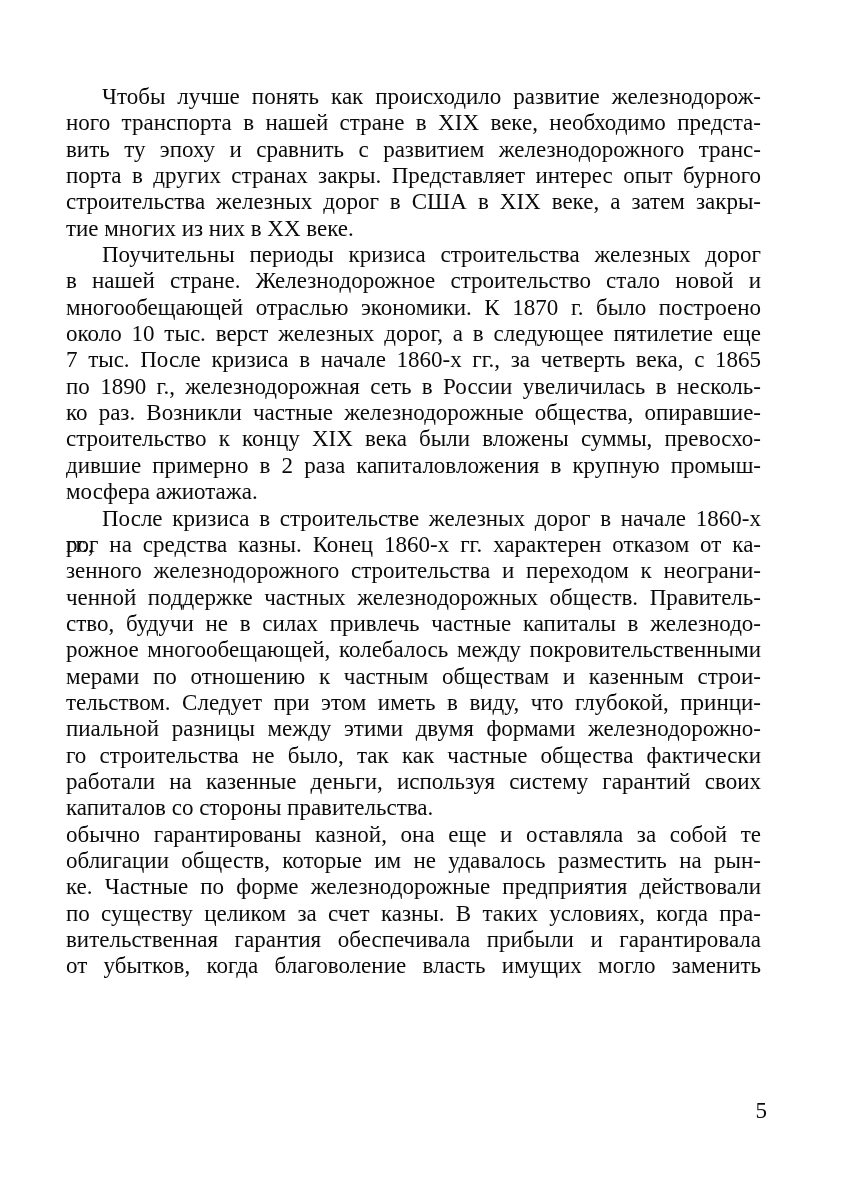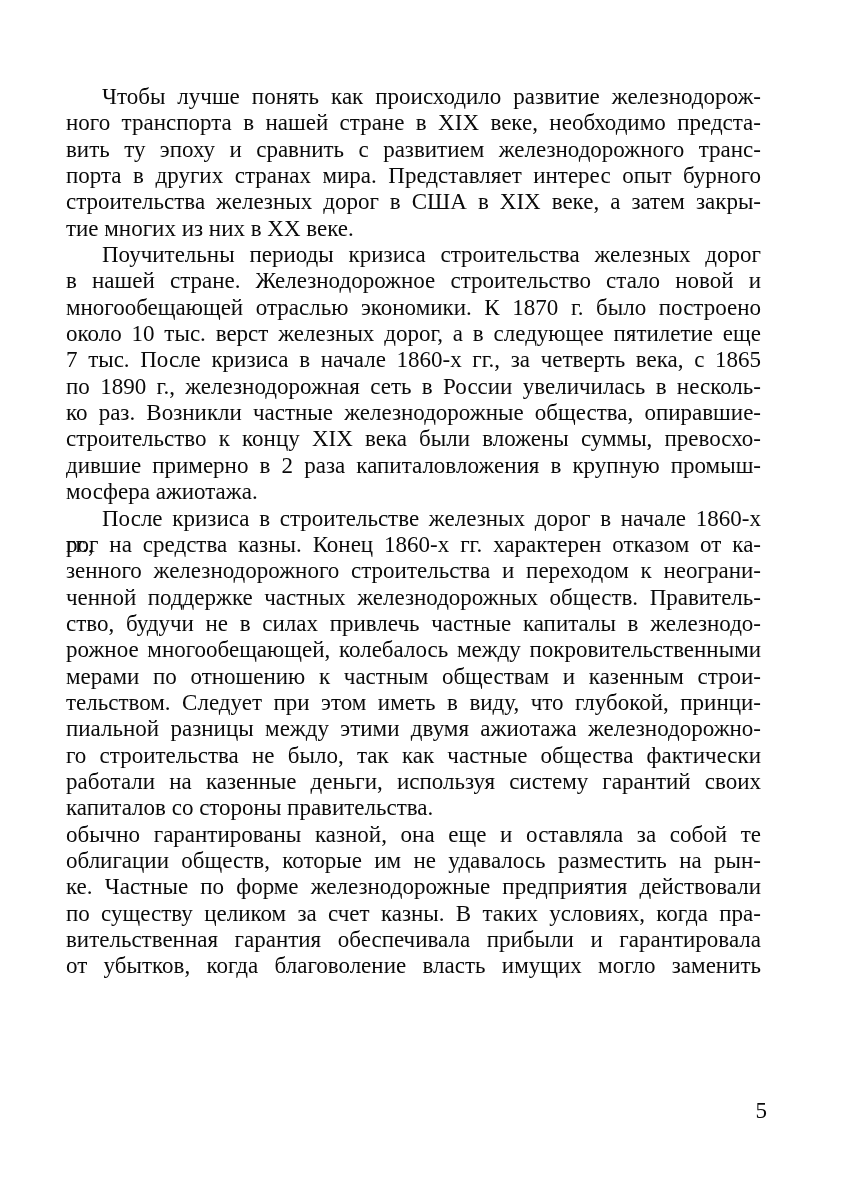--- a/index.html
+++ b/index.html
@@ -51,21 +51,21 @@
 </style>
 </head>
 <body>
 
 <div class="sheet">
   <main class="text-block" style="color: rgb(10, 10, 10);">
       <div class="para">
         <div class="line first">Чтобы лучше понять как происходило развитие железнодорож-</div>
         <div class="line">ного транспорта в нашей стране в XIX веке, необходимо предста-</div>
         <div class="line">вить ту эпоху и сравнить с развитием железнодорожного транс-</div>
-        <div class="line">порта в других странах мира. Представляет интерес опыт бурного</div>
+        <div class="line">порта в других странах закры. Представляет интерес опыт бурного</div>
         <div class="line">строительства железных дорог в США в XIX веке, а затем закры-</div>
         <div class="line last">тие многих из них в XX веке.</div>
       </div>
       <div class="para">
         <div class="line first">Поучительны периоды кризиса строительства железных дорог</div>
         <div class="line">в нашей стране. Железнодорожное строительство стало новой и</div>
         <div class="line">многообещающей отраслью экономики. К 1870 г. было построено</div>
         <div class="line">около 10 тыс. верст железных дорог, а в следующее пятилетие еще</div>
         <div class="line">7 тыс. После кризиса в начале 1860-х гг., за четверть века, с 1865</div>
         <div class="line">по 1890 г., железнодорожная сеть в России увеличилась в несколь-</div>
@@ -76,21 +76,21 @@
       </div>
       <div class="para">
         <div class="line first">После кризиса в строительстве железных дорог в начале 1860-х гг.,</div>
         <div class="line">рог на средства казны. Конец 1860-х гг. характерен отказом от ка-</div>
         <div class="line">зенного железнодорожного строительства и переходом к неограни-</div>
         <div class="line">ченной поддержке частных железнодорожных обществ. Правитель-</div>
         <div class="line">ство, будучи не в силах привлечь частные капиталы в железнодо-</div>
         <div class="line">рожное многообещающей, колебалось между покровительственными</div>
         <div class="line">мерами по отношению к частным обществам и казенным строи-</div>
         <div class="line">тельством. Следует при этом иметь в виду, что глубокой, принци-</div>
-        <div class="line">пиальной разницы между этими двумя ажиотажа железнодорожно-</div>
+        <div class="line">пиальной разницы между этими двумя формами железнодорожно-</div>
         <div class="line">го строительства не было, так как частные общества фактически</div>
         <div class="line">работали на казенные деньги, используя систему гарантий своих</div>
         <div class="line last">капиталов со стороны правительства.</div>
       </div>
       <div class="para">
         <div class="line">обычно гарантированы казной, она еще и оставляла за собой те</div>
         <div class="line">облигации обществ, которые им не удавалось разместить на рын-</div>
         <div class="line">ке. Частные по форме железнодорожные предприятия действовали</div>
         <div class="line">по существу целиком за счет казны. В таких условиях, когда пра-</div>
         <div class="line">вительственная гарантия обеспечивала прибыли и гарантировала</div>

